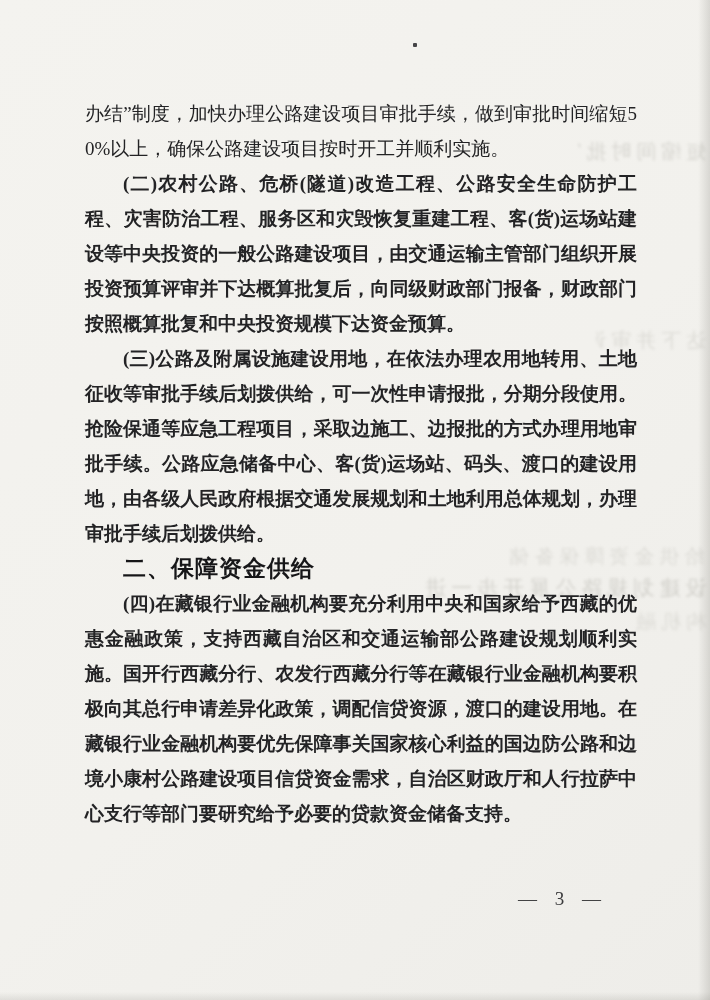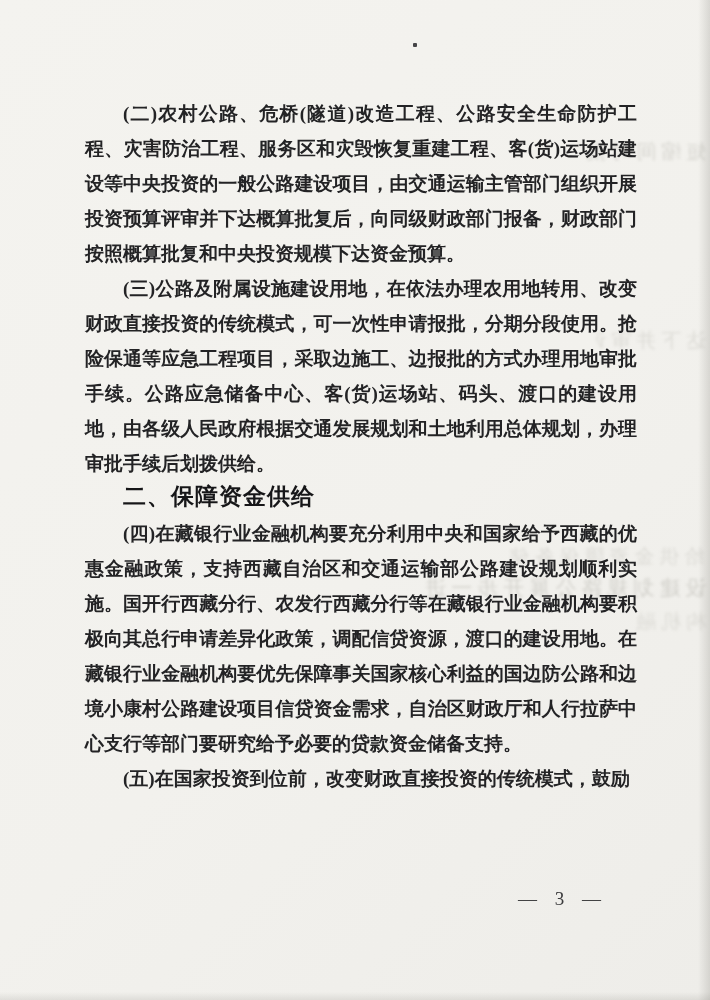--- a/index.html
+++ b/index.html
@@ -23,21 +23,21 @@
   }
   .content {
     position:absolute; left:85px; top:96px; width:552px;
     color:#232325;
     font-size:19px; line-height:35px;
     text-align:justify; word-break:break-all;
   }
   .content p { margin:0; }
   .indent { text-indent:2em;font-weight:bold; }
   .heading {
-    font-family:Liberation Mono, monospace;
+    font-family:Liberation Sans, sans-serif;
     font-weight:bold; font-size:23px; letter-spacing:1px;
     text-indent:38px; color:#161618;
   }
   .page-number {
     position:absolute; left:518px; top:888px;
     font-size:19px; color:#3a3a3c;
     letter-spacing:2px; word-spacing:9px; white-space:nowrap;
   }
   .speck {
     position:absolute; left:413px; top:43px; width:4px; height:4px;
@@ -62,24 +62,24 @@
 
   <span class="speck"></span>
 
   <span class="bleed bleed-1">短缩间时批审</span>
   <span class="bleed bleed-2">达下并审评</span>
   <span class="bleed bleed-3">给供金资障保备储</span>
   <span class="bleed bleed-4">设建划规路公展开步一进</span>
   <span class="bleed bleed-5">构机融</span>
 
   <div class="content">
+    <p>办结”制度，加快办理公路建设项目审批手续，做到审批时间缩短50%以上，确保公路建设项目按时开工并顺利实施。</p>
     <p class="indent">(二)农村公路、危桥(隧道)改造工程、公路安全生命防护工程、灾害防治工程、服务区和灾毁恢复重建工程、客(货)运场站建设等中央投资的一般公路建设项目，由交通运输主管部门组织开展投资预算评审并下达概算批复后，向同级财政部门报备，财政部门按照概算批复和中央投资规模下达资金预算。</p>
-    <p class="indent">(三)公路及附属设施建设用地，在依法办理农用地转用、改变财政直接投资的传统模式，可一次性申请报批，分期分段使用。抢险保通等应急工程项目，采取边施工、边报批的方式办理用地审批手续。公路应急储备中心、客(货)运场站、码头、渡口的建设用地，由各级人民政府根据交通发展规划和土地利用总体规划，办理审批手续后划拨供给。</p>
+    <p class="indent">(三)公路及附属设施建设用地，在依法办理农用地转用、土地征收等审批手续后划拨供给，可一次性申请报批，分期分段使用。抢险保通等应急工程项目，采取边施工、边报批的方式办理用地审批手续。公路应急储备中心、客(货)运场站、码头、渡口的建设用地，由各级人民政府根据交通发展规划和土地利用总体规划，办理审批手续后划拨供给。</p>
     <p class="heading">二、保障资金供给</p>
     <p class="indent">(四)在藏银行业金融机构要充分利用中央和国家给予西藏的优惠金融政策，支持西藏自治区和交通运输部公路建设规划顺利实施。国开行西藏分行、农发行西藏分行等在藏银行业金融机构要积极向其总行申请差异化政策，调配信贷资源，渡口的建设用地。在藏银行业金融机构要优先保障事关国家核心利益的国边防公路和边境小康村公路建设项目信贷资金需求，自治区财政厅和人行拉萨中心支行等部门要研究给予必要的贷款资金储备支持。</p>
-    <p class="indent">(五)在国家投资到位前，改变财政直接投资的传统模式，鼓励</p>
   </div>
 
   <div class="page-number">— 3 —</div>
 
   <div class="edge-right"></div>
   <div class="edge-bottom"></div>
 </div>
 
 </body></html>

